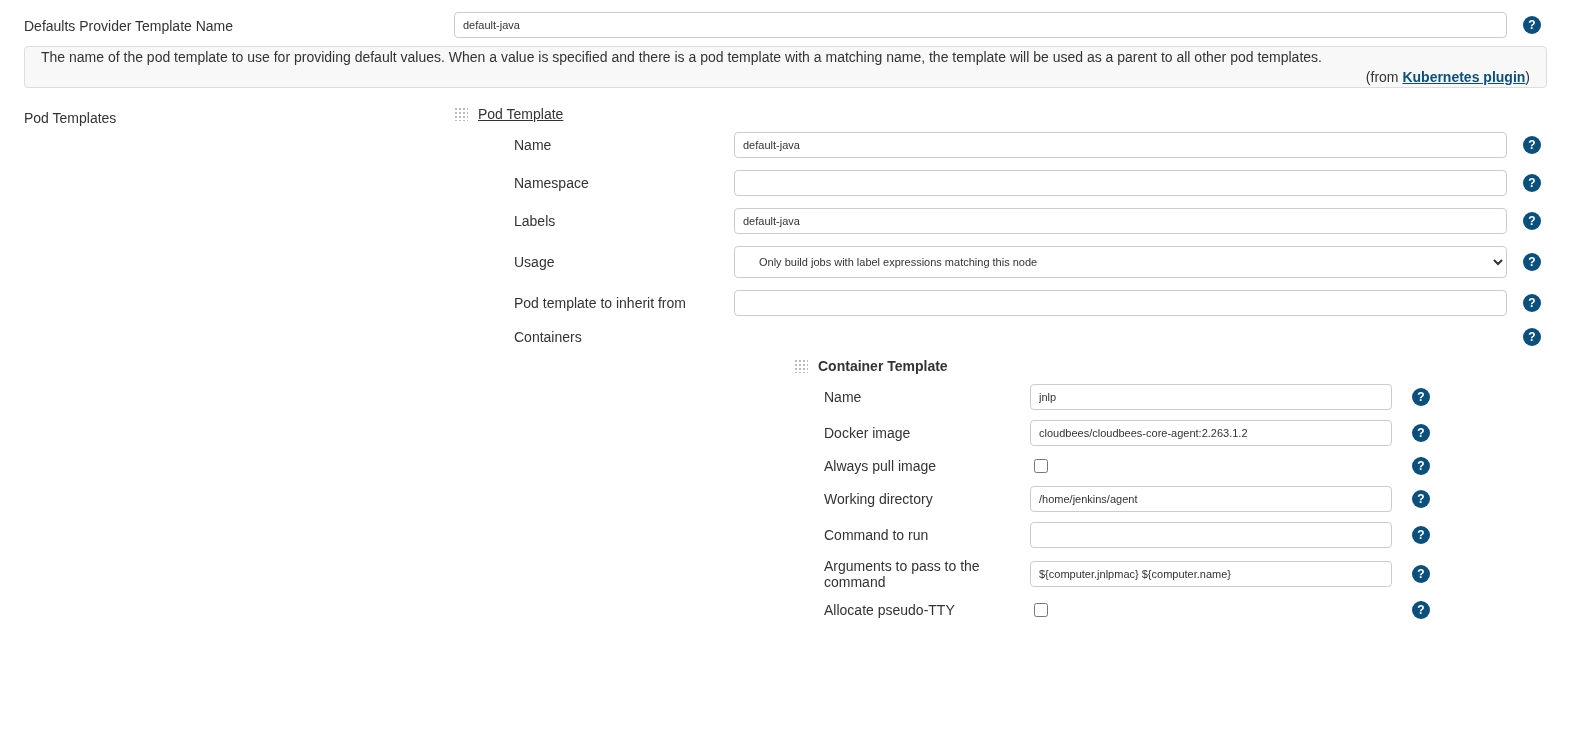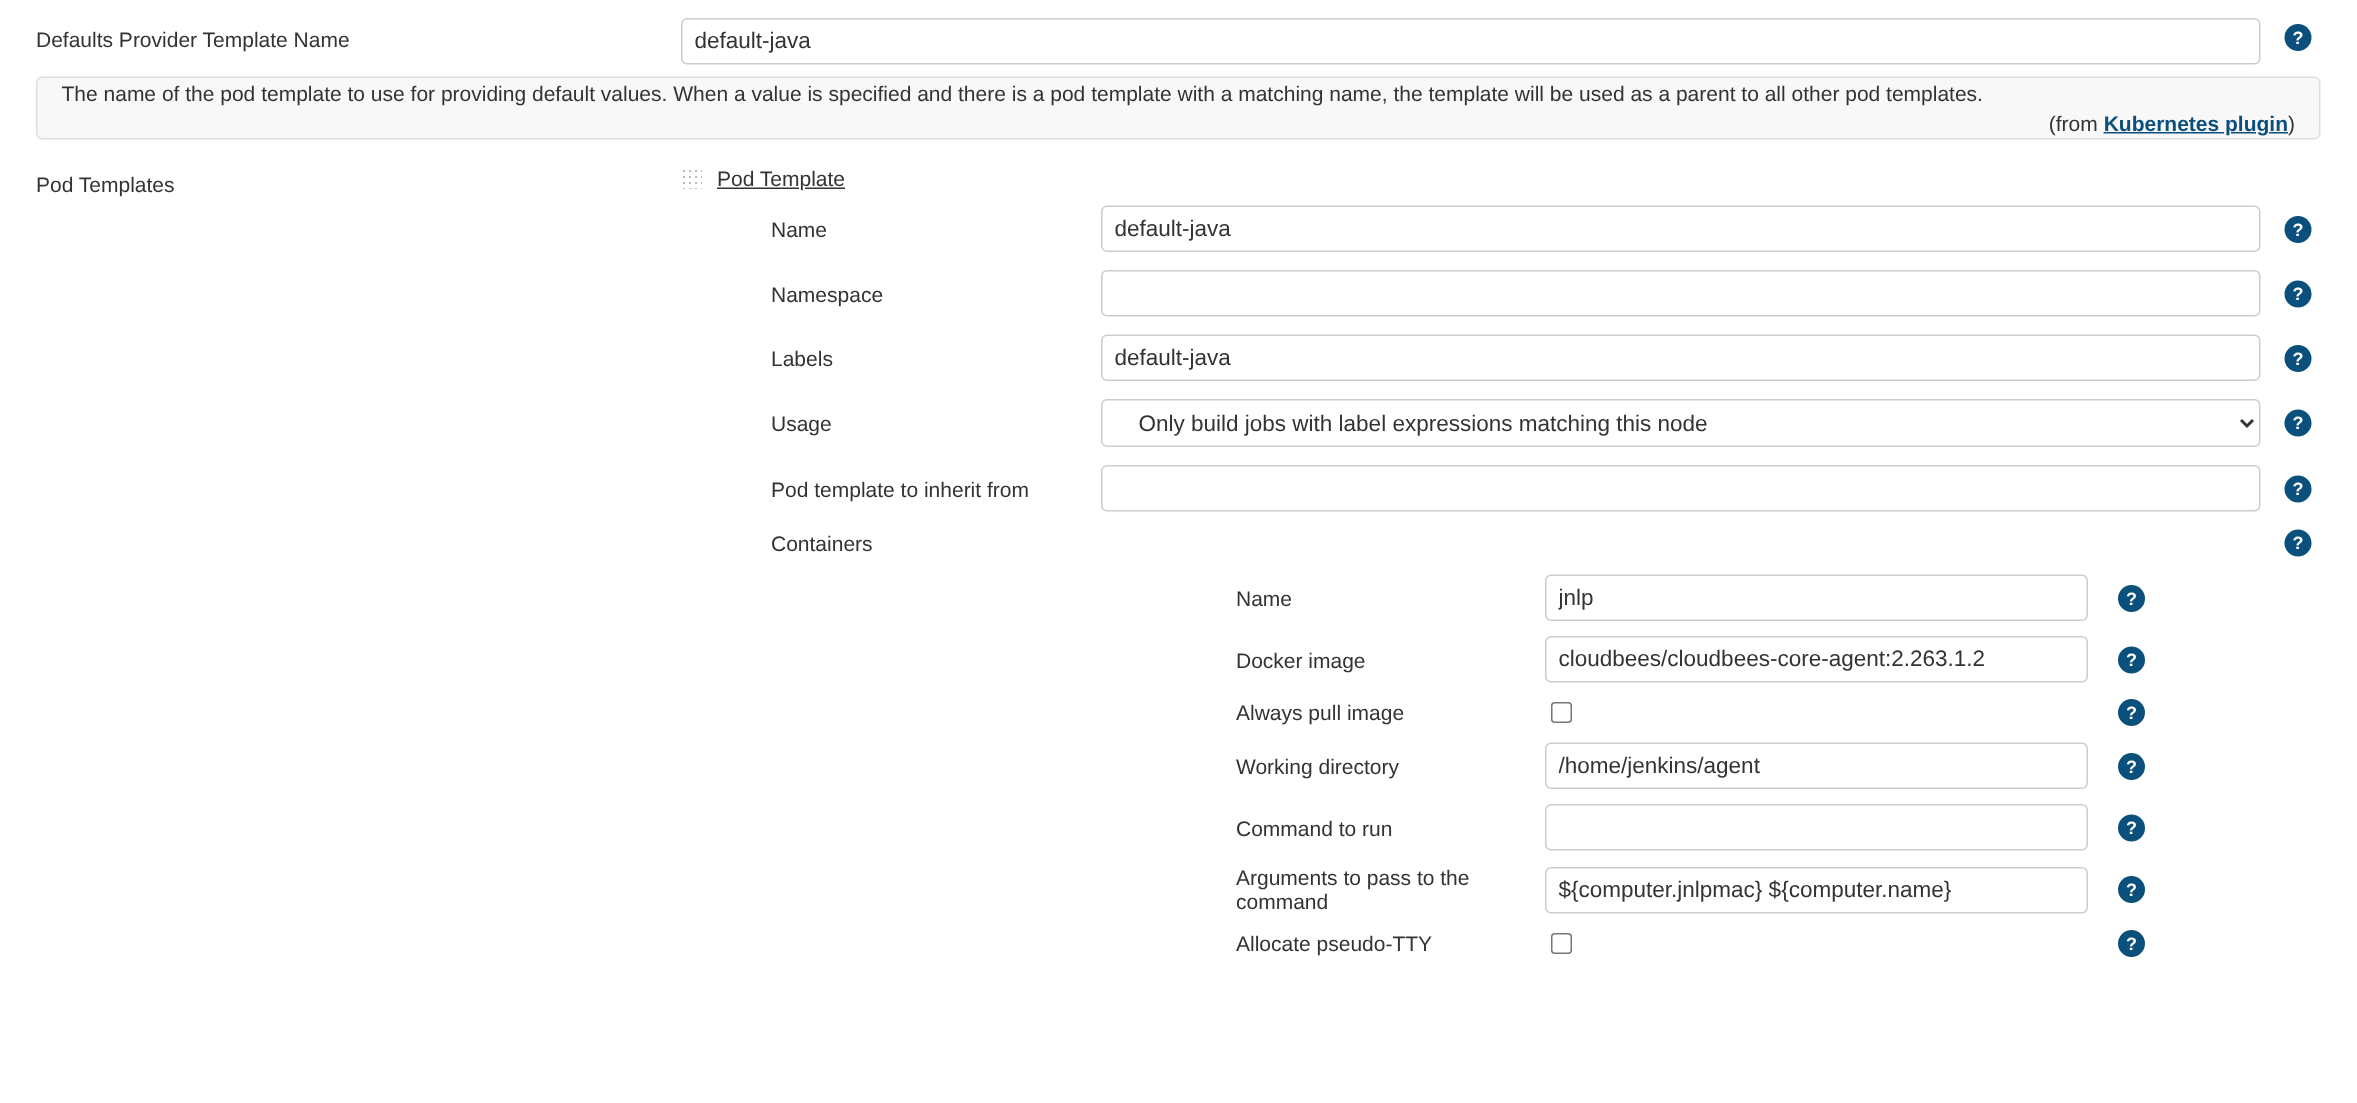--- a/index.html
+++ b/index.html
@@ -33,21 +33,21 @@
     flex-shrink: 0;
     display: flex;
     justify-content: center;
     align-items: center;
     padding-top: 4px;
     margin-left: 10px;
   }
   input[type="text"], select {
     width: 100%;
     padding: 6px 8px;
-    font-size: 15px;
+    font-size: 11px;
     border: 1px solid #ccc;
     border-radius: 4px;
     background:#fff;
     color:#333;
     font-family: inherit;
   }
   select { appearance: auto; padding: 5px 20px; height:32px; }
   .help-icon {
     width: 18px;
     height: 18px;
@@ -172,20 +172,24 @@
 
     <div class="sub-row" style="align-items:center;">
       <div class="sub-label">Containers</div>
       <div class="sub-field"></div>
       <div class="sub-help">
           <span class="help-icon">?</span>
         </div>
     </div>
 
     <div class="container-section">
+      <div class="ct-header">
+        <div class="drag-handle"></div>
+        <div class="ct-title">Container Template</div>
+      </div>
 
       <div class="ct-row">
         <div class="ct-label">Name</div>
         <div class="ct-field"><input type="text" value="jnlp" style=""></div>
         <div class="ct-help">
             <span class="help-icon">?</span>
           </div>
       </div>
 
       <div class="ct-row">

